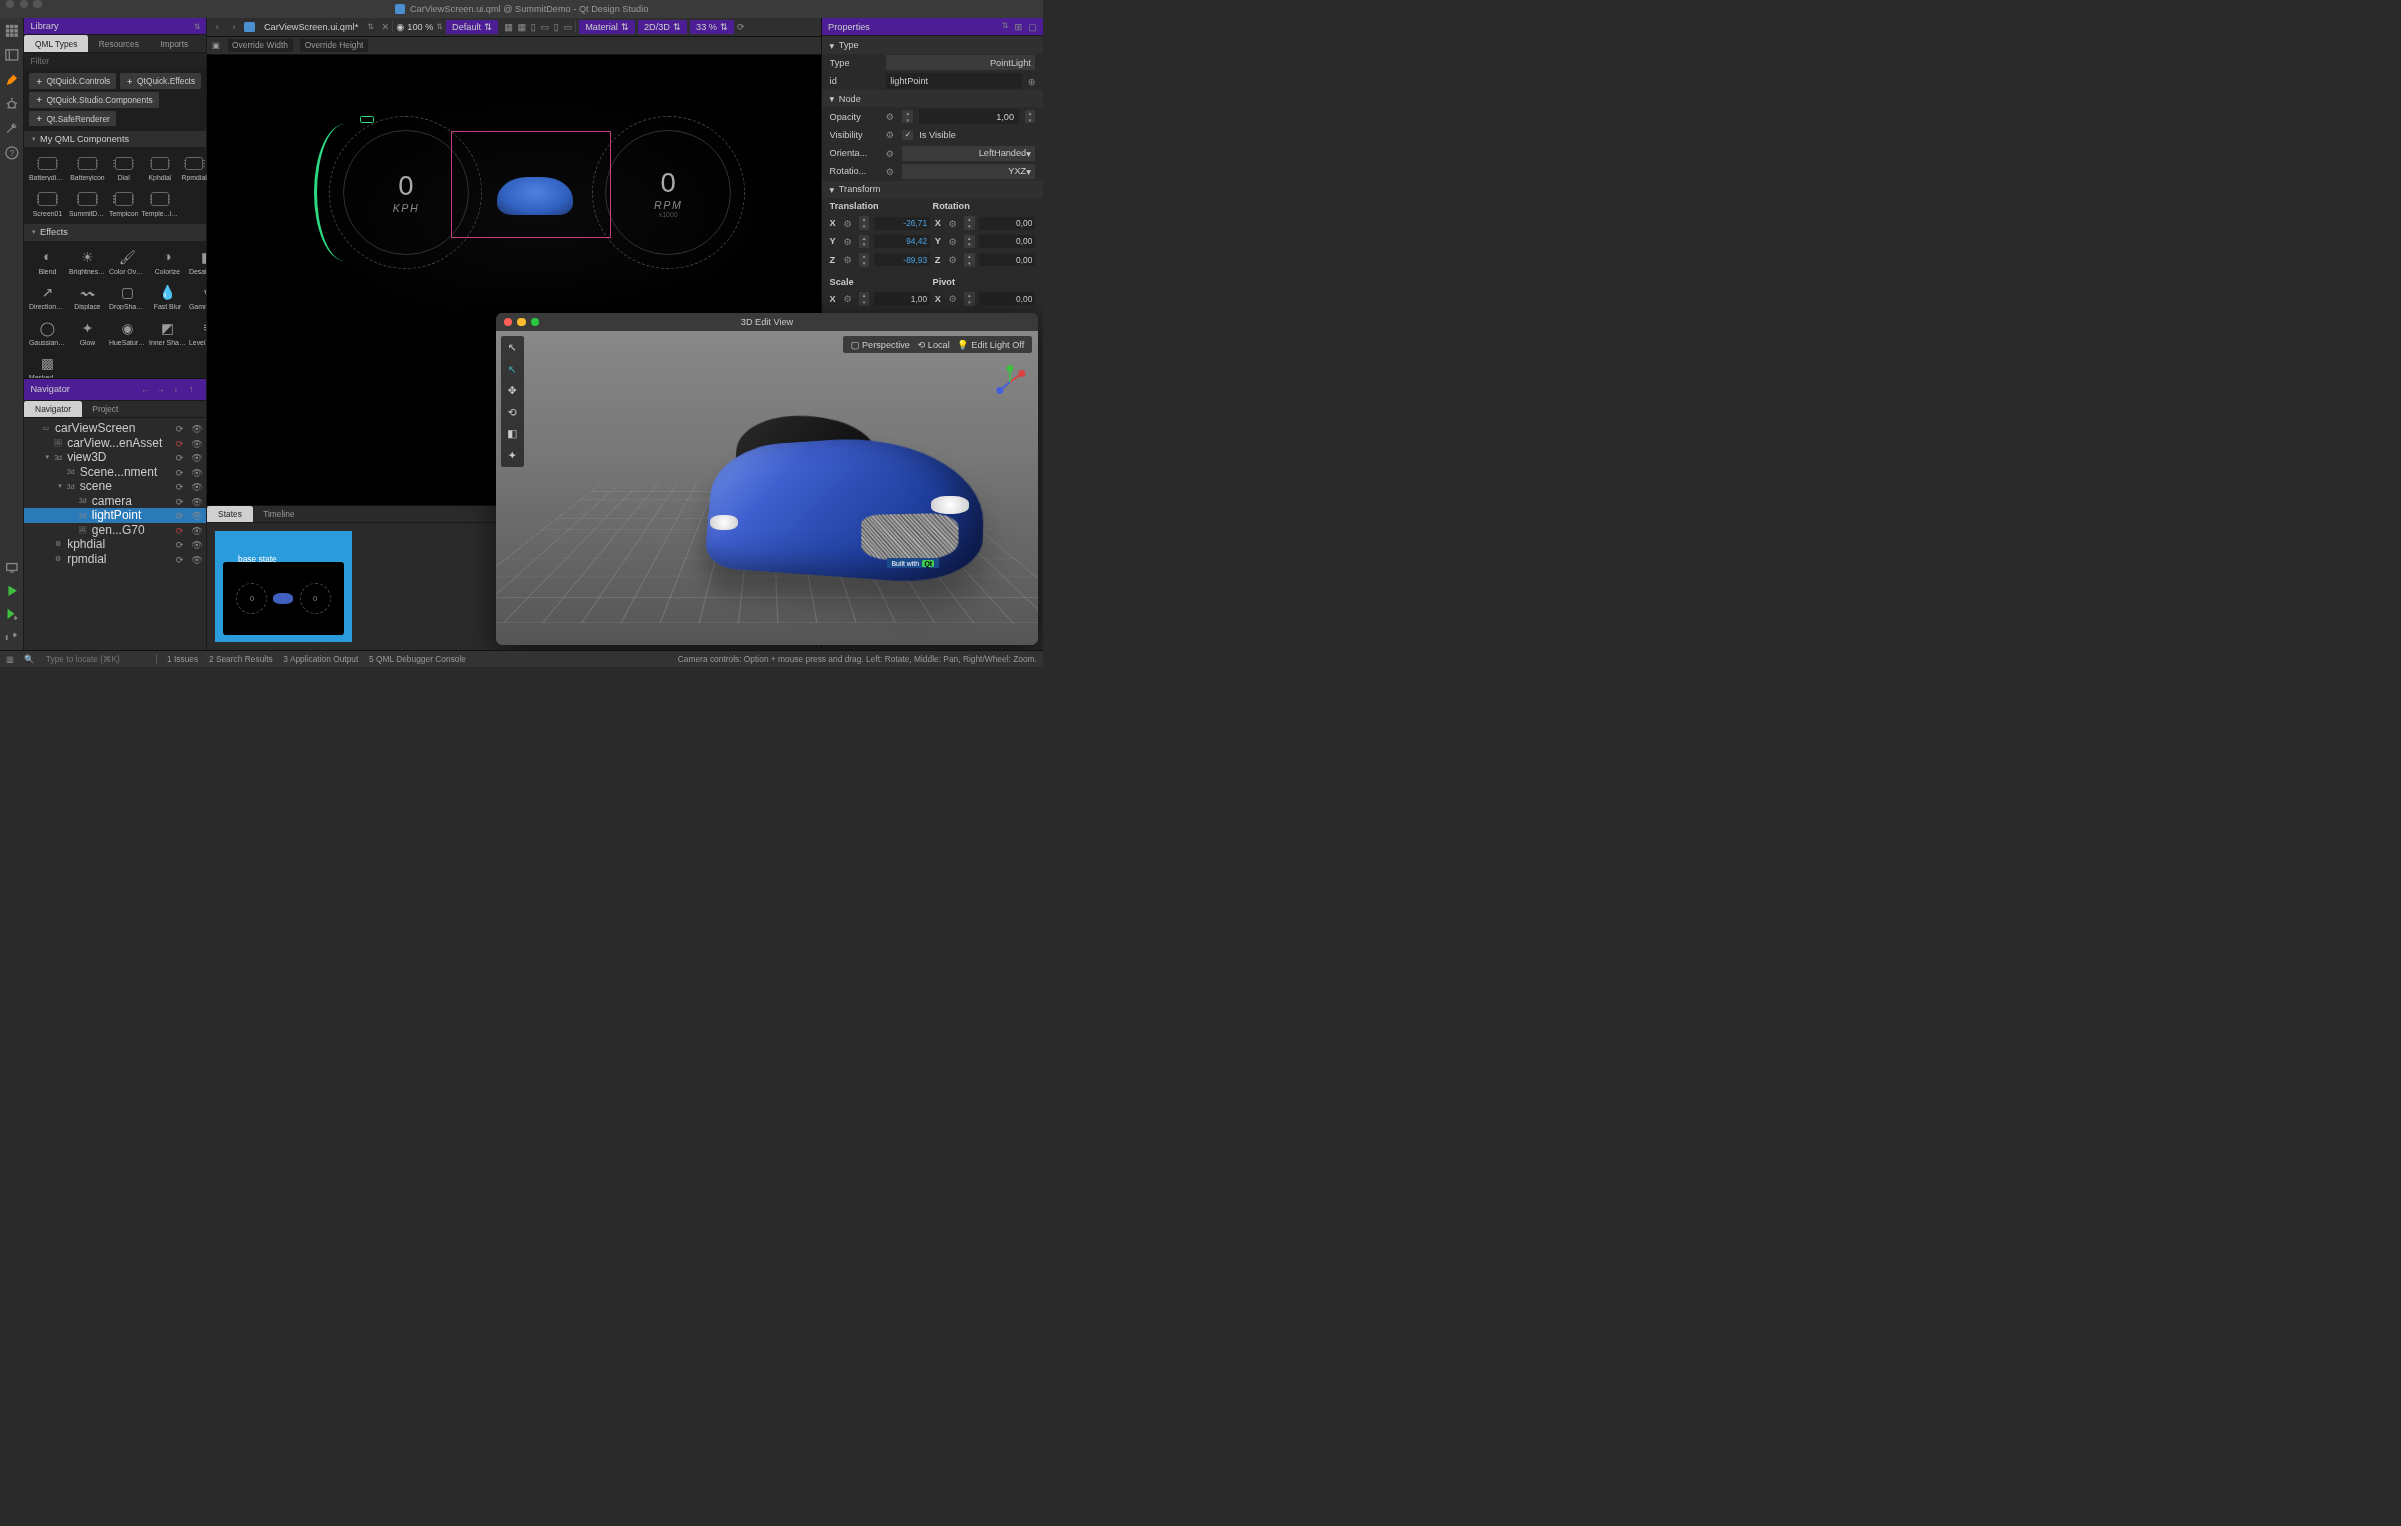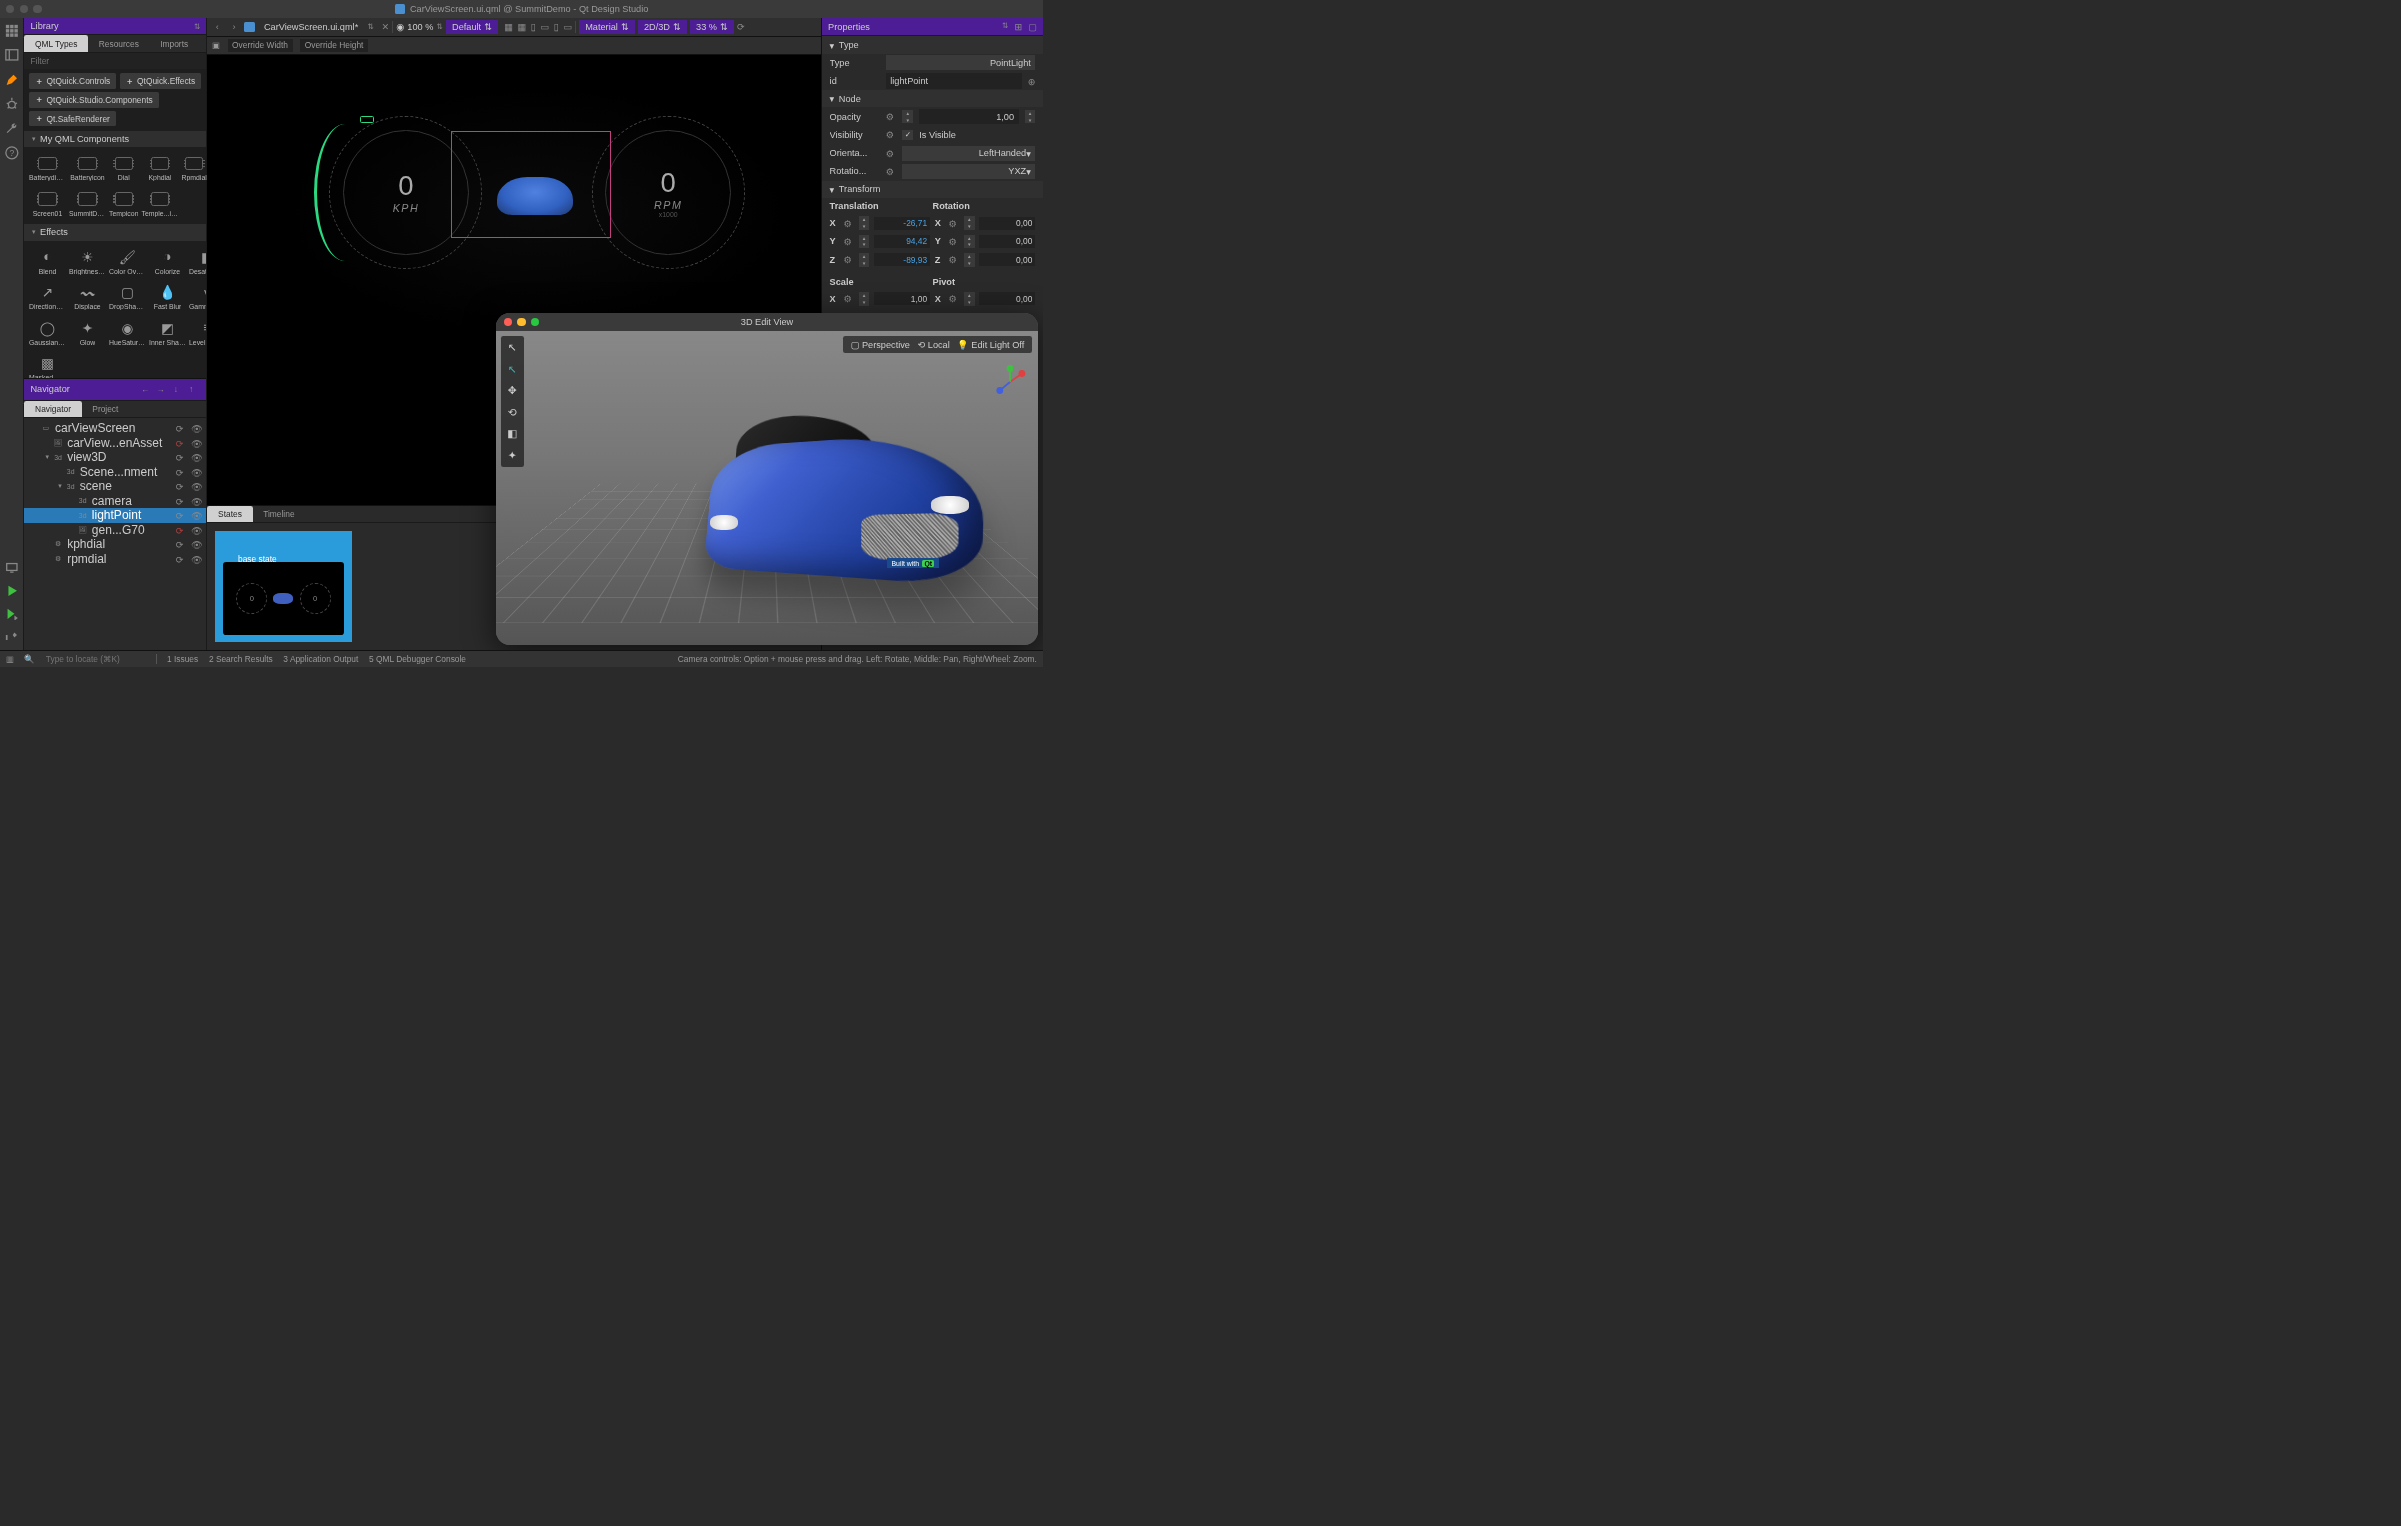--- a/index.html
+++ b/index.html
@@ -1,17 +1,17 @@
 <!DOCTYPE html>
 <html style="font-size:12.2px"><head>
 <meta charset="utf-8">
 <style>
 *{box-sizing:border-box;margin:0;padding:0;font-family:-apple-system,"Segoe UI",Arial,sans-serif;user-select:none}
 body{background:#2a2a2a;color:#ccc;font-size:9.2px;width:1043px;height:667px;overflow:hidden;position:relative}
-.titlebar{height:18.3px;background:#3a3a3a;display:flex;align-items:center;justify-content:center;position:relative}
+.titlebar{height:18.3px;background:#3a3a3a;display:flex;justify-content:center;position:relative}
 .traffic{position:absolute;left:6.1px;display:flex;gap:5.3px}
 .dot{width:8.4px;height:8.4px;border-radius:50%}
 .title-text{color:#999;display:flex;align-items:center;gap:4.6px}
 .doc-icon{width:10.7px;height:10.7px;background:#4a90d0;border-radius:1.5px;display:inline-block}
 
 .main-layout{display:flex;height:calc(100% - 18.3px - 17px)}
 .left-rail{width:24.4px;background:#333;display:flex;flex-direction:column;align-items:center;padding-top:4.6px;gap:9.2px;border-right:0.8px solid #1a1a1a}
 .rail-icon{width:15.3px;height:15.3px;cursor:pointer;display:flex;align-items:center;justify-content:center;color:#888}
 .rail-icon.active{color:#ff8c00}
 .rail-icon svg{width:13.7px;height:13.7px}
@@ -79,21 +79,21 @@
 .sel-box{position:absolute;border:0.8px solid #c04080;left:183px;top:76px;width:160px;height:107px}
 .car-mini{position:absolute;left:229px;top:122px;width:76px;height:38px;background:radial-gradient(ellipse at 50% 40%,#5080e0 0%,#3060c0 60%,#203870 100%);border-radius:40% 40% 20% 20%/60% 60% 30% 30%}
 .batt-icon{position:absolute;left:92px;top:61px;width:13.7px;height:7.6px;border:0.8px solid #2dd882;border-radius:1.5px}
 
 .states-panel{position:absolute;left:0;bottom:0;right:0;height:145px;background:#2a2a2a;border-top:0.8px solid #111;display:flex;flex-direction:column}
 .state-card{margin:7.6px;background:#2a9cdb;width:137px;flex:1;padding:23px;position:relative}
 .state-name{color:#fff;font-size:8.4px}
 .state-thumb{position:absolute;left:7.6px;bottom:7.6px;right:7.6px;top:31px;background:#000;border-radius:3.1px;display:flex;align-items:center;justify-content:center}
 .thumb-gauge{width:31px;height:31px;border:0.8px dashed #444;border-radius:50%;margin:0 6.1px;display:flex;align-items:center;justify-content:center;color:#888;font-size:7.6px}
 
-.view3d-window{position:absolute;left:496px;top:313px;width:542px;height:332px;background:#5a5a5a;border-radius:14px;box-shadow:0 6.1px 31px rgba(0,0,0,.6);overflow:hidden;display:flex;flex-direction:column}
+.view3d-window{position:absolute;left:496px;top:313px;width:542px;height:332px;background:#5a5a5a;border-radius:7px;box-shadow:0 6.1px 31px rgba(0,0,0,.6);overflow:hidden;display:flex;flex-direction:column}
 .v3-title{height:18.3px;background:#3a3a3a;display:flex;align-items:center;justify-content:center;position:relative;color:#ccc}
 .v3-traffic{position:absolute;left:7.6px;display:flex;gap:5.3px}
 .v3-body{flex:1;position:relative;background:linear-gradient(180deg,#888 0%,#777 40%,#555 100%)}
 .v3-grid{position:absolute;inset:0;background-image:repeating-linear-gradient(90deg,rgba(255,255,255,.15) 0 0.8px,transparent 0.8px 31px),repeating-linear-gradient(0deg,rgba(255,255,255,.15) 0 0.8px,transparent 0.8px 31px);transform:perspective(306px) rotateX(55deg);transform-origin:center 75%}
 .v3-toolbar{position:absolute;left:4.6px;top:4.6px;background:rgba(40,40,40,.85);border-radius:2.3px;display:flex;flex-direction:column;padding:3.1px;gap:4.6px}
 .v3-tool{width:17px;height:17px;color:#ccc;display:flex;align-items:center;justify-content:center;cursor:pointer;font-size:10.7px}
 .v3-topright{position:absolute;right:6.1px;top:4.6px;display:flex;gap:7.6px;background:rgba(40,40,40,.8);padding:3.1px 7.6px;border-radius:2.3px;color:#ccc;font-size:9.2px}
 .v3-gizmo{position:absolute;right:10.7px;top:34px;width:34px;height:34px}
 .car3d{position:absolute;left:168px;top:61px;width:328px;height:214px}
 .car-body{position:absolute;left:15.3px;top:46px;right:15.3px;bottom:31px;background:linear-gradient(135deg,#7090e8 0%,#4060d0 30%,#2040a0 70%,#102060 100%);border-radius:30% 50% 25% 15%/40% 60% 30% 20%;transform:perspective(458px) rotateY(-25deg) rotateX(8deg);box-shadow:inset -15.3px -7.6px 31px rgba(0,0,0,.4),0 23px 31px rgba(0,0,0,.3)}

